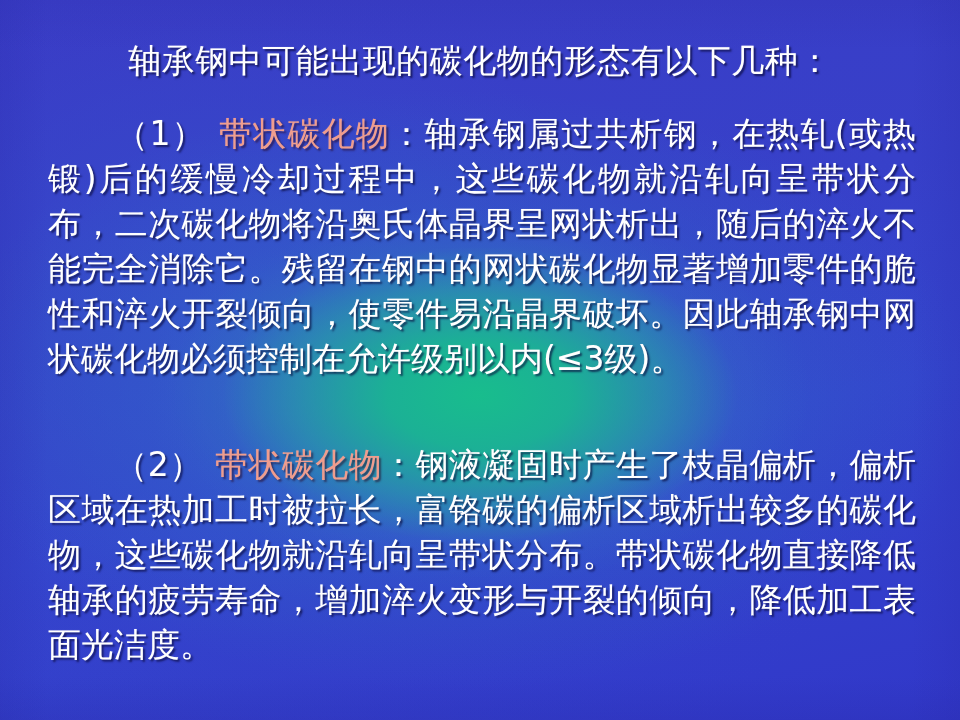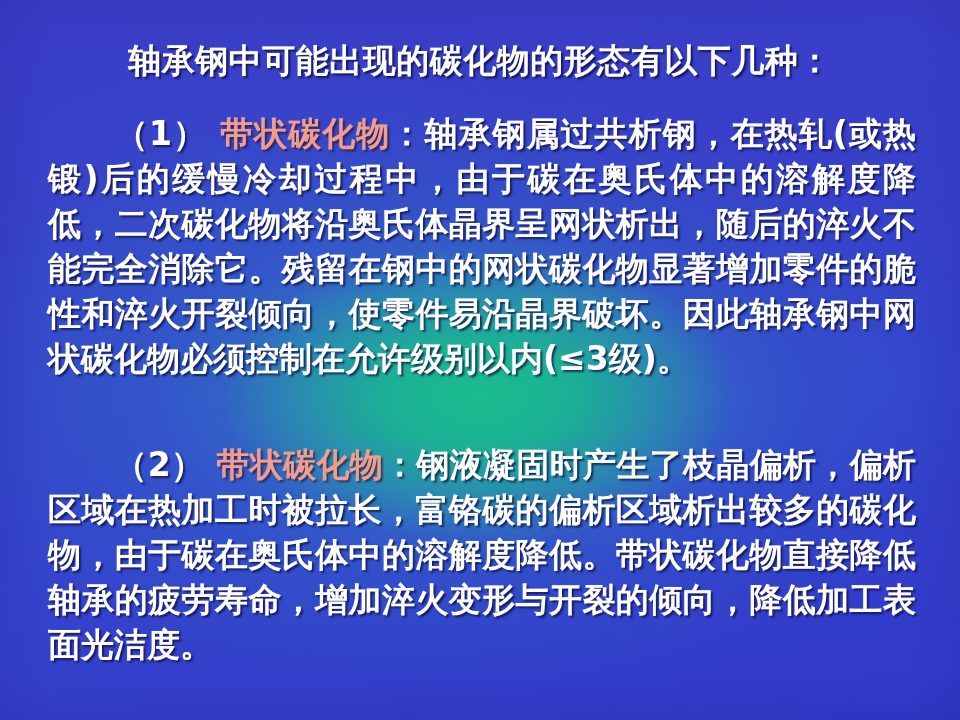--- a/index.html
+++ b/index.html
@@ -12,21 +12,20 @@
     width: 960px;
     height: 720px;
     overflow: hidden;
     font-family: "DejaVu Sans", "Liberation Sans", sans-serif;
     background-color: #3b3fcb;
     background-image:
       radial-gradient(ellipse 330px 190px at 480px 395px, rgba(24,190,140,0.98) 0%, rgba(26,182,146,0.92) 28%, rgba(40,160,168,0.60) 56%, rgba(56,110,200,0.20) 78%, rgba(59,63,203,0.0) 100%),
       radial-gradient(ellipse 520px 300px at 455px 390px, rgba(30,170,165,0.55) 0%, rgba(44,120,198,0.25) 55%, rgba(59,63,203,0.0) 100%),
       radial-gradient(ellipse 700px 520px at 250px 330px, rgba(52,86,205,0.55) 0%, rgba(56,70,200,0.15) 60%, rgba(59,63,203,0) 100%),
       linear-gradient(168deg, #3a3cc6 0%, #3740c9 38%, #3444cd 62%, #3138c9 100%);
-    font-weight: bold;
   }
   #slide::after {
     content: "";
     position: absolute;
     inset: 0;
     pointer-events: none;
     background:
       linear-gradient(to bottom, rgba(45,45,170,0.18) 0%, rgba(0,0,0,0) 7%),
       linear-gradient(to top, rgba(40,40,165,0.22) 0%, rgba(0,0,0,0) 6%),
       linear-gradient(to right, rgba(40,40,170,0.20) 0%, rgba(0,0,0,0) 5%),
@@ -74,21 +73,21 @@
 </style>
 </head>
 <body>
 
 <div id="slide">
   <div class="content">
 
     <div class="slide-title">轴承钢中可能出现的碳化物的形态有以下几种：</div>
 
     <div class="para" id="para-1">
-      <span class="indent"></span><span class="num">（1）</span><span class="gap"></span><span class="hl">带状碳化物</span><span>：</span><span>轴承钢属过共析钢，在热轧(或热锻)后的缓慢冷却过程中，由于碳在奥氏体中的溶解度降低，二次碳化物将沿奥氏体晶界呈网状析出，随后的淬火不能完全消除它。残留在钢中的网状碳化物显著增加零件的脆性和淬火开裂倾向，使零件易沿晶界破坏。因此轴承钢中网状碳化物必须控制在允许级别以内(≤3级)。</span>
+      <span class="indent"></span><span class="num">（1）</span><span class="gap"></span><span class="hl">带状碳化物</span><span>：</span><span>轴承钢属过共析钢，在热轧(或热锻)后的缓慢冷却过程中，这些碳化物就沿轧向呈带状分布，二次碳化物将沿奥氏体晶界呈网状析出，随后的淬火不能完全消除它。残留在钢中的网状碳化物显著增加零件的脆性和淬火开裂倾向，使零件易沿晶界破坏。因此轴承钢中网状碳化物必须控制在允许级别以内(≤3级)。</span>
     </div>
 
     <div class="para" id="para-2">
-      <span class="indent"></span><span class="num">（2）</span><span class="gap"></span><span class="hl">带状碳化物</span><span>：</span><span>钢液凝固时产生了枝晶偏析，偏析区域在热加工时被拉长，富铬碳的偏析区域析出较多的碳化物，由于碳在奥氏体中的溶解度降低。带状碳化物直接降低轴承的疲劳寿命，增加淬火变形与开裂的倾向，降低加工表面光洁度。</span>
+      <span class="indent"></span><span class="num">（2）</span><span class="gap"></span><span class="hl">带状碳化物</span><span>：</span><span>钢液凝固时产生了枝晶偏析，偏析区域在热加工时被拉长，富铬碳的偏析区域析出较多的碳化物，这些碳化物就沿轧向呈带状分布。带状碳化物直接降低轴承的疲劳寿命，增加淬火变形与开裂的倾向，降低加工表面光洁度。</span>
     </div>
 
   </div>
 </div>
 
 </body></html>

